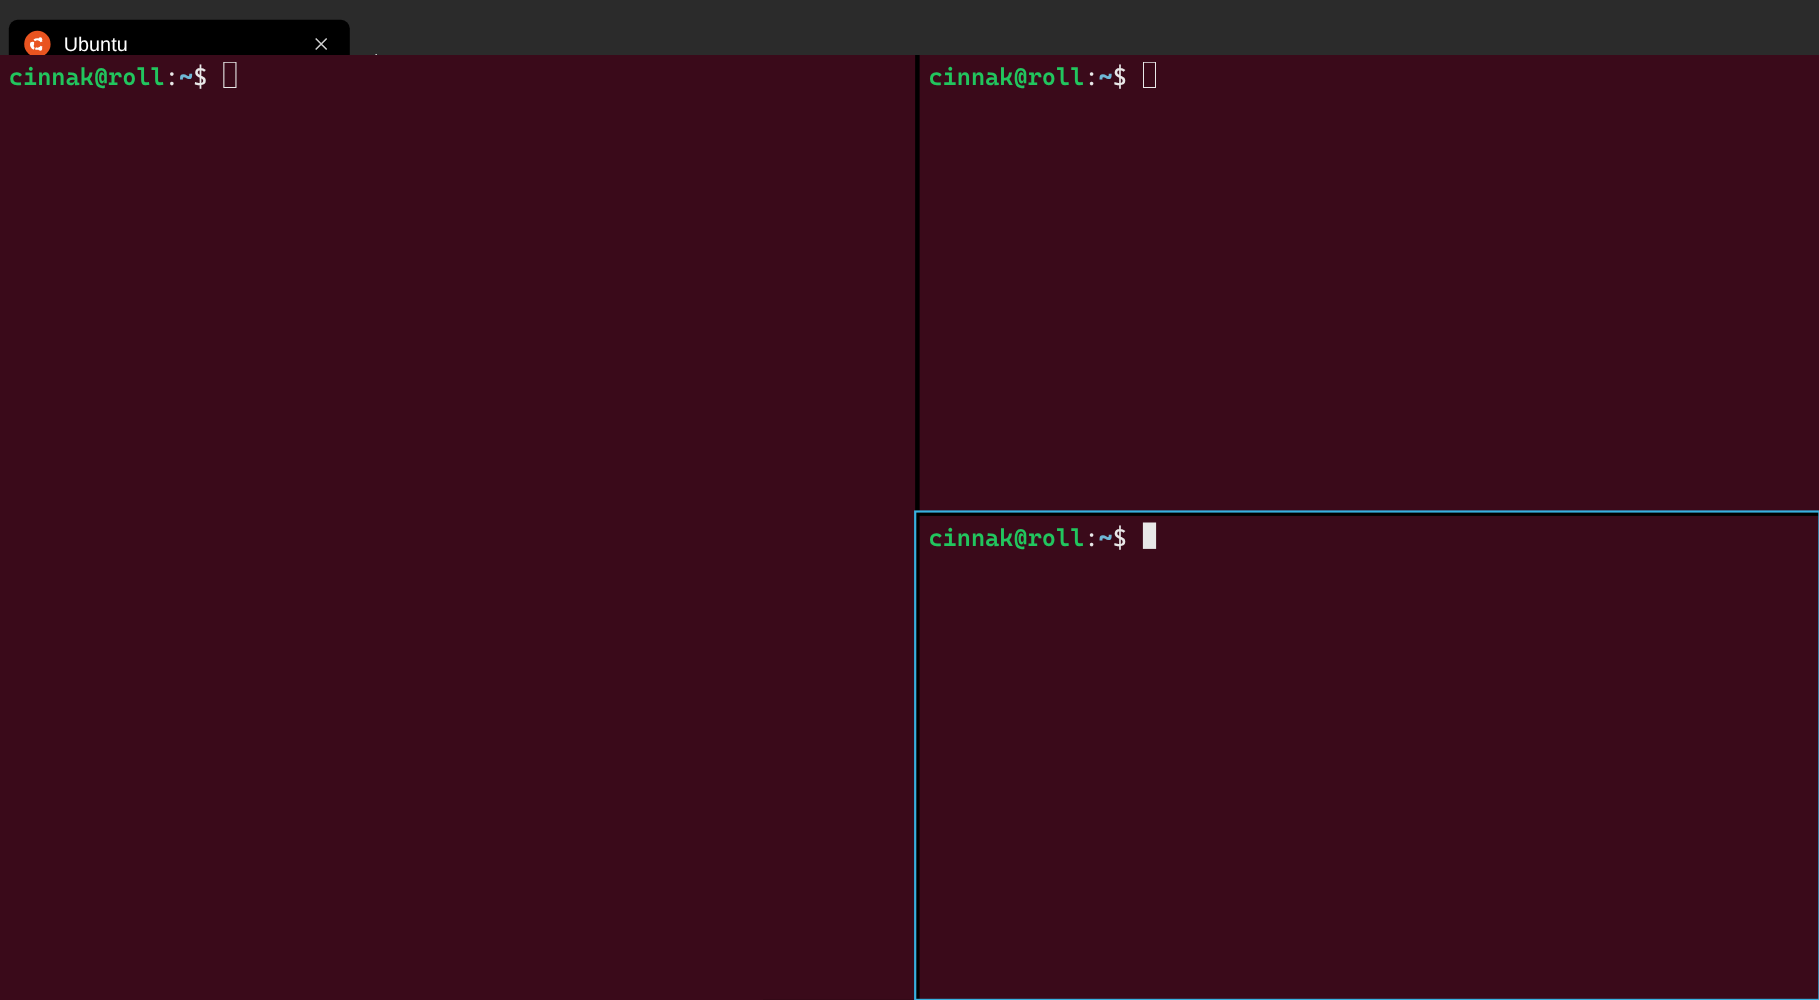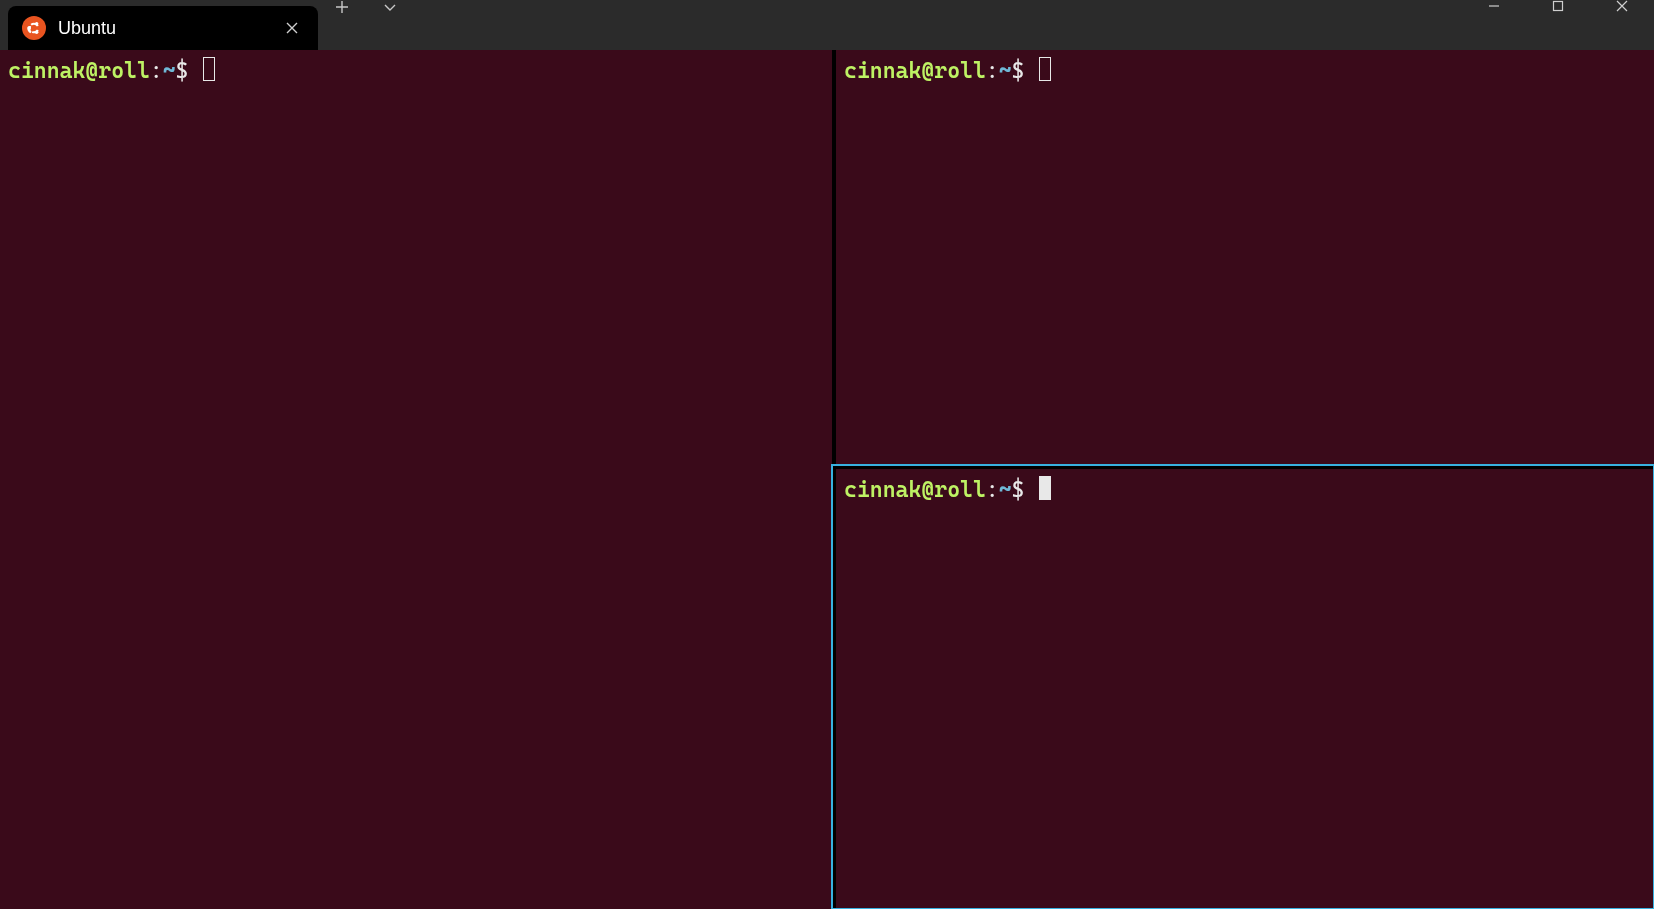--- a/index.html
+++ b/index.html
@@ -9,21 +9,21 @@
     font-family: "Cascadia Code", "Consolas", "Menlo", monospace;
     background: #3a0a1a;
     overflow: hidden;
   }
 
   
   .titlebar {
     height: 62px;
     background: #2b2b2b;
     display: flex;
-    align-items: flex-start;
+    align-items: flex-end;
     color: #cfcfcf;
     user-select: none;
   }
   .tab-strip {
     display: flex;
     align-items: stretch;
     padding-left: 8px;
   }
   .tab {
     display: flex;
@@ -100,21 +100,21 @@
   }
   
   .pane.right { border-left: 4px solid #000; }
   .pane.bottom-right { border-left: 4px solid #000; }
 
   .prompt-line {
     font-size: 22px;
     line-height: 1.35;
     white-space: pre;
   }
-  .p-userhost { color: #bef264; font-weight: 600; }
+  .p-userhost { color: #22c55e; font-weight: 600; }
   .p-colon    { color: #e8e8e8; }
   .p-path     { color: #6fb8d6; font-weight: 600; }
   .p-dollar   { color: #e8e8e8; }
   .cursor {
     display:inline-block;
     width: 12px; height: 24px;
     background:#e8e8e8;
     vertical-align: -3px;
     margin-left: 2px;
   }

